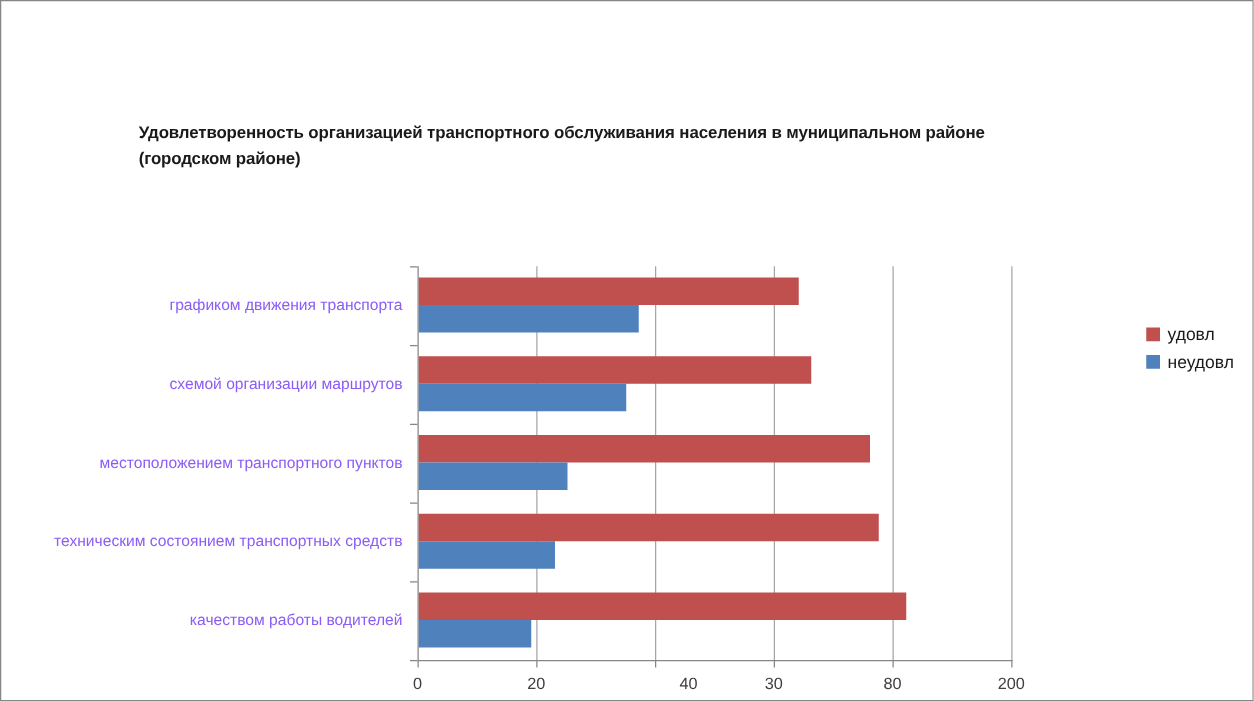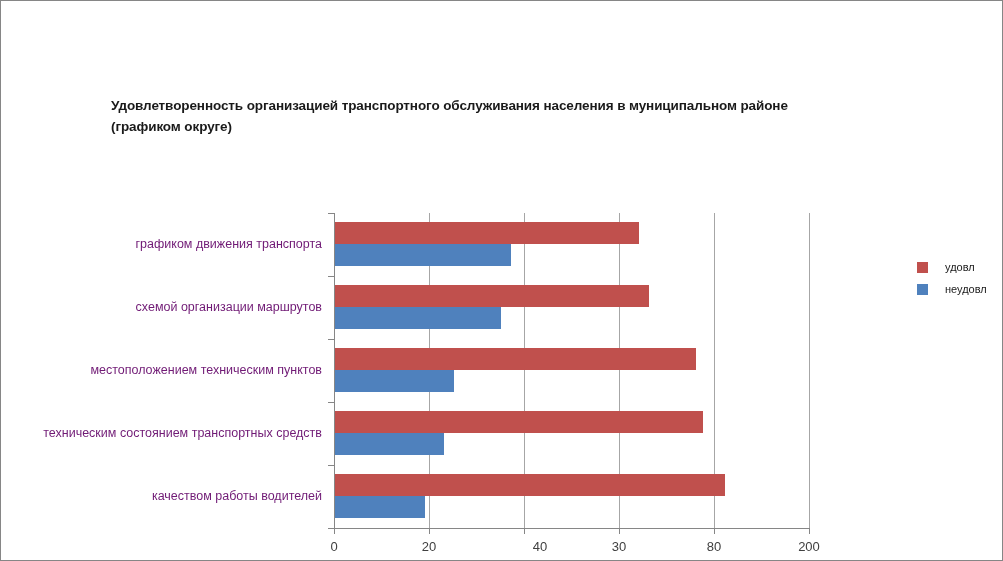--- a/index.html
+++ b/index.html
@@ -109,21 +109,21 @@
 
   
   .cat-label {
     position: absolute;
     right: 0px;
     width: 330px;
     padding-right: 9px;
     box-sizing: border-box;
     text-align: right;
     font-size: 12.5px;
-    color: #701a75;
+    color: #8b5cf6;
     white-space: nowrap;
   }
 
   
   #legend {
     position: absolute;
     left: 916px;
     top: 255px;
   }
   .legend-entry {
@@ -132,33 +132,32 @@
     height: 22px;
     white-space: nowrap;
   }
   .legend-swatch {
     width: 11px;
     height: 11px;
     margin-right: 6px;
     flex: none;
   }
   .legend-label {
-    font-size: 11px;
+    font-size: 14px;
     color: #1a1a1a;
-    margin-left: 11px;
   }
 </style>
 </head>
 <body>
 
 <div id="chart-frame">
 
   <div id="chart-title">
     <div>Удовлетворенность организацией транспортного обслуживания населения в муниципальном районе</div>
-    <div>(графиком округе)</div>
+    <div>(городском районе)</div>
   </div>
 
   <div id="plot-area">
     <div id="axis-left-line"></div>
     <div id="axis-bottom-line"></div>
     <div id="gridlines">
         <div class="gridline" style="left: 95px;"></div>
         <div class="gridline" style="left: 190px;"></div>
         <div class="gridline" style="left: 285px;"></div>
         <div class="gridline" style="left: 380px;"></div>
@@ -176,21 +175,21 @@
         <div class="x-tickmark" style="left: 0px;"></div>
         <div class="x-tickmark" style="left: 95px;"></div>
         <div class="x-tickmark" style="left: 190px;"></div>
         <div class="x-tickmark" style="left: 285px;"></div>
         <div class="x-tickmark" style="left: 380px;"></div>
         <div class="x-tickmark" style="left: 475px;"></div>
       </div>
     <div id="x-ticklabels">
         <div class="x-ticklabel" style="left: 0px;">0</div>
         <div class="x-ticklabel" style="left: 95px;">20</div>
-        <div class="x-ticklabel" style="left: 206px;">40</div>
+        <div class="x-ticklabel" style="left: 194px; text-align: right;">40</div>
         <div class="x-ticklabel" style="left: 285px;">30</div>
         <div class="x-ticklabel" style="left: 380px;">80</div>
         <div class="x-ticklabel" style="left: 475px;">200</div>
       </div>
     <div id="bars-layer">
         <div class="cat-band" style="top: 0px; height: 63px;">
           <div class="bar bar-udovl" style="top: 9px; height: 22px; width: 304px;"></div>
           <div class="bar bar-neudovl" style="top: 31px; height: 22px; width: 175.75px;"></div>
         </div>
         <div class="cat-band" style="top: 63px; height: 63px;">
@@ -208,21 +207,21 @@
         <div class="cat-band" style="top: 252px; height: 63px;">
           <div class="bar bar-udovl" style="top: 9px; height: 22px; width: 389.5px;"></div>
           <div class="bar bar-neudovl" style="top: 31px; height: 22px; width: 90.25px;"></div>
         </div>
       </div>
   </div>
 
   <div id="cat-labels">
       <div class="cat-label" style="top: 236px; left: 0px;">графиком движения  транспорта</div>
       <div class="cat-label" style="top: 299px; left: 0px;">схемой организации маршрутов</div>
-      <div class="cat-label" style="top: 362px; left: 0px;">местоположением  техническим пунктов</div>
+      <div class="cat-label" style="top: 362px; left: 0px;">местоположением  транспортного пунктов</div>
       <div class="cat-label" style="top: 425px; left: 0px; padding-left: 28px;">техническим  состоянием транспортных средств</div>
       <div class="cat-label" style="top: 488px; left: 0px;">качеством  работы водителей</div>
     </div>
 
   <div id="legend">
       <div class="legend-entry">
         <span class="legend-swatch" style="background: rgb(192, 80, 77);"></span>
         <span class="legend-label">удовл</span>
       </div>
       <div class="legend-entry">

